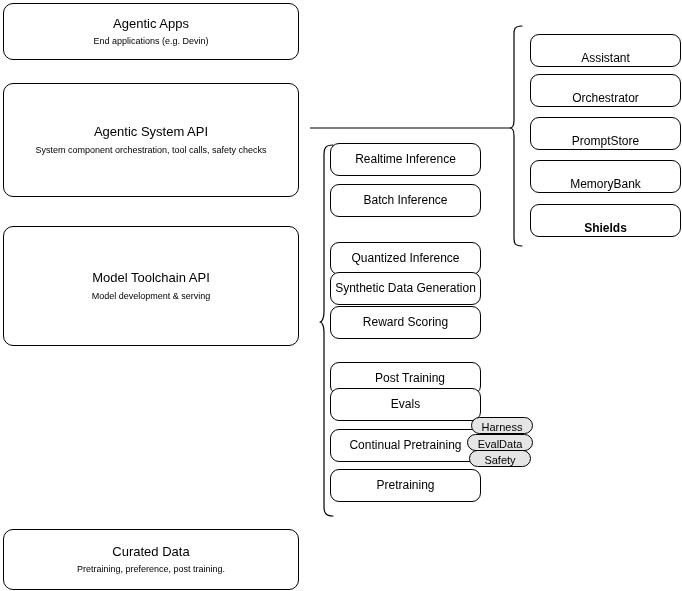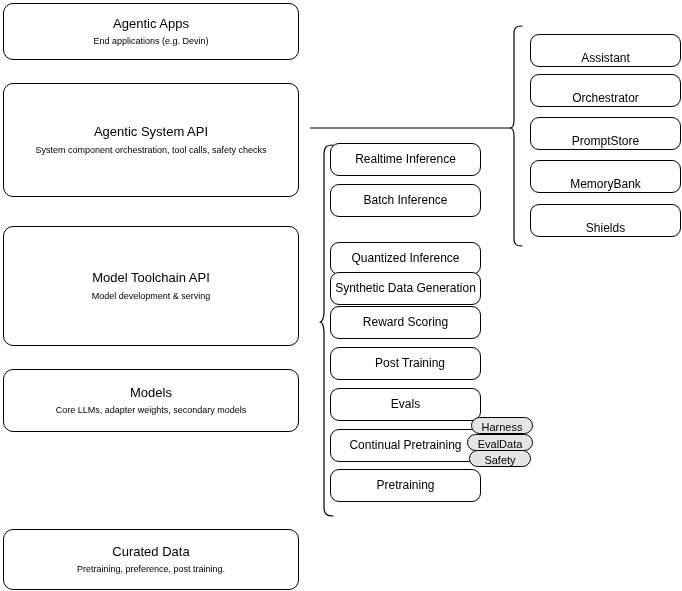--- a/index.html
+++ b/index.html
@@ -132,24 +132,20 @@
   <div class="node layer" style="top:83px; height:114px;">
     <div class="title">Agentic System API</div>
     <div class="subtitle">System component orchestration, tool calls, safety checks</div>
   </div>
 
   <div class="node layer" style="top:226px; height:120px;">
     <div class="title">Model Toolchain API</div>
     <div class="subtitle">Model development &amp; serving</div>
   </div>
 
-  <div class="node layer" style="top:369px; height:63px;">
-    <div class="title">Models</div>
-    <div class="subtitle">Core LLMs, adapter weights, secondary models</div>
-  </div>
 
 
   <div class="node layer" style="top:529px; height:61px;">
     <div class="title">Curated Data</div>
     <div class="subtitle">Pretraining, preference, post training.</div>
   </div>
 
   <div class="node mid" style="top:143px;">
     <div class="title">Realtime Inference</div>
   </div>
@@ -158,21 +154,21 @@
   </div>
   <div class="node mid" style="top:224px;margin-top:18px;">
     <div class="title">Quantized Inference</div>
   </div>
   <div class="node mid" style="top:272px;">
     <div class="title">Synthetic Data Generation</div>
   </div>
   <div class="node mid" style="top:306px;">
     <div class="title">Reward Scoring</div>
   </div>
-  <div class="node mid" style="top:347px;padding-left:9px;">
+  <div class="node mid" style="top:362px;padding-left:9px;">
     <div class="title">Post Training</div>
   </div>
   <div class="node mid" style="top:388px;">
     <div class="title">Evals</div>
   </div>
   <div class="node mid" style="top:429px;">
     <div class="title">Continual Pretraining</div>
   </div>
   <div class="node mid" style="top:469px;">
     <div class="title">Pretraining</div>
@@ -193,17 +189,17 @@
   </div>
   <div class="node right" style="top:74px;">
     <div class="title">Orchestrator</div>
   </div>
   <div class="node right" style="top:117px;">
     <div class="title">PromptStore</div>
   </div>
   <div class="node right" style="top:160px;">
     <div class="title">MemoryBank</div>
   </div>
-  <div class="node right" style="top:204px;">
+  <div class="node right" style="top:204px;font-weight:bold;">
     <div class="title">Shields</div>
   </div>
 
 </div>
 
 </body></html>

